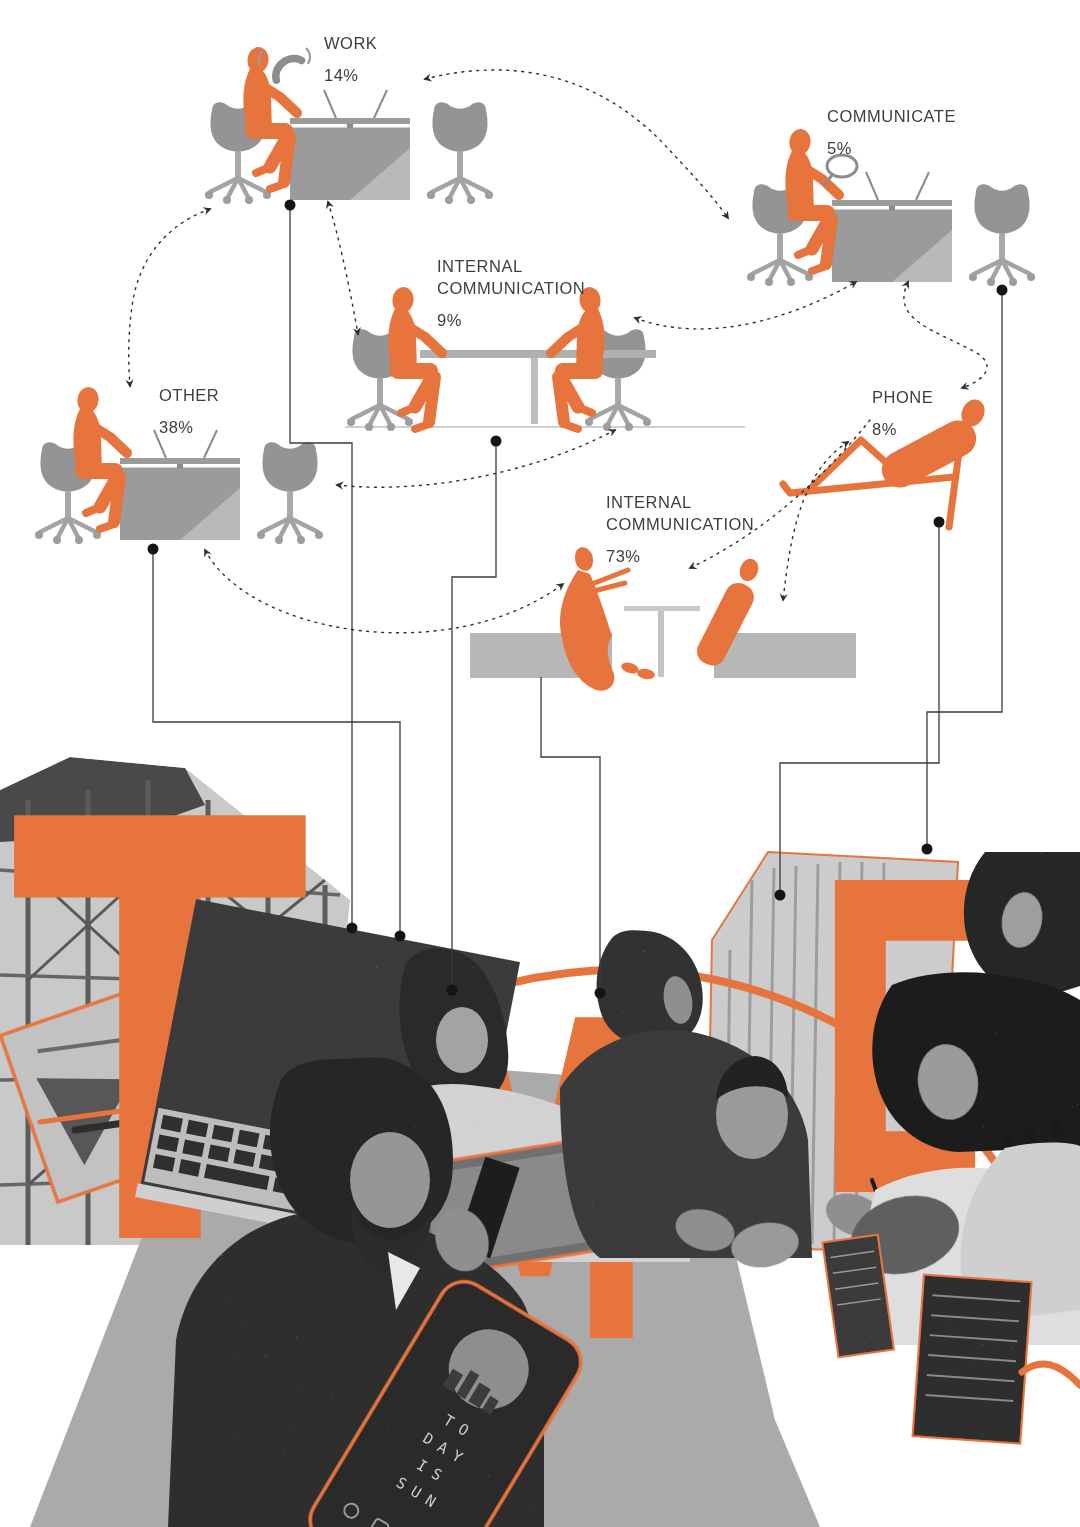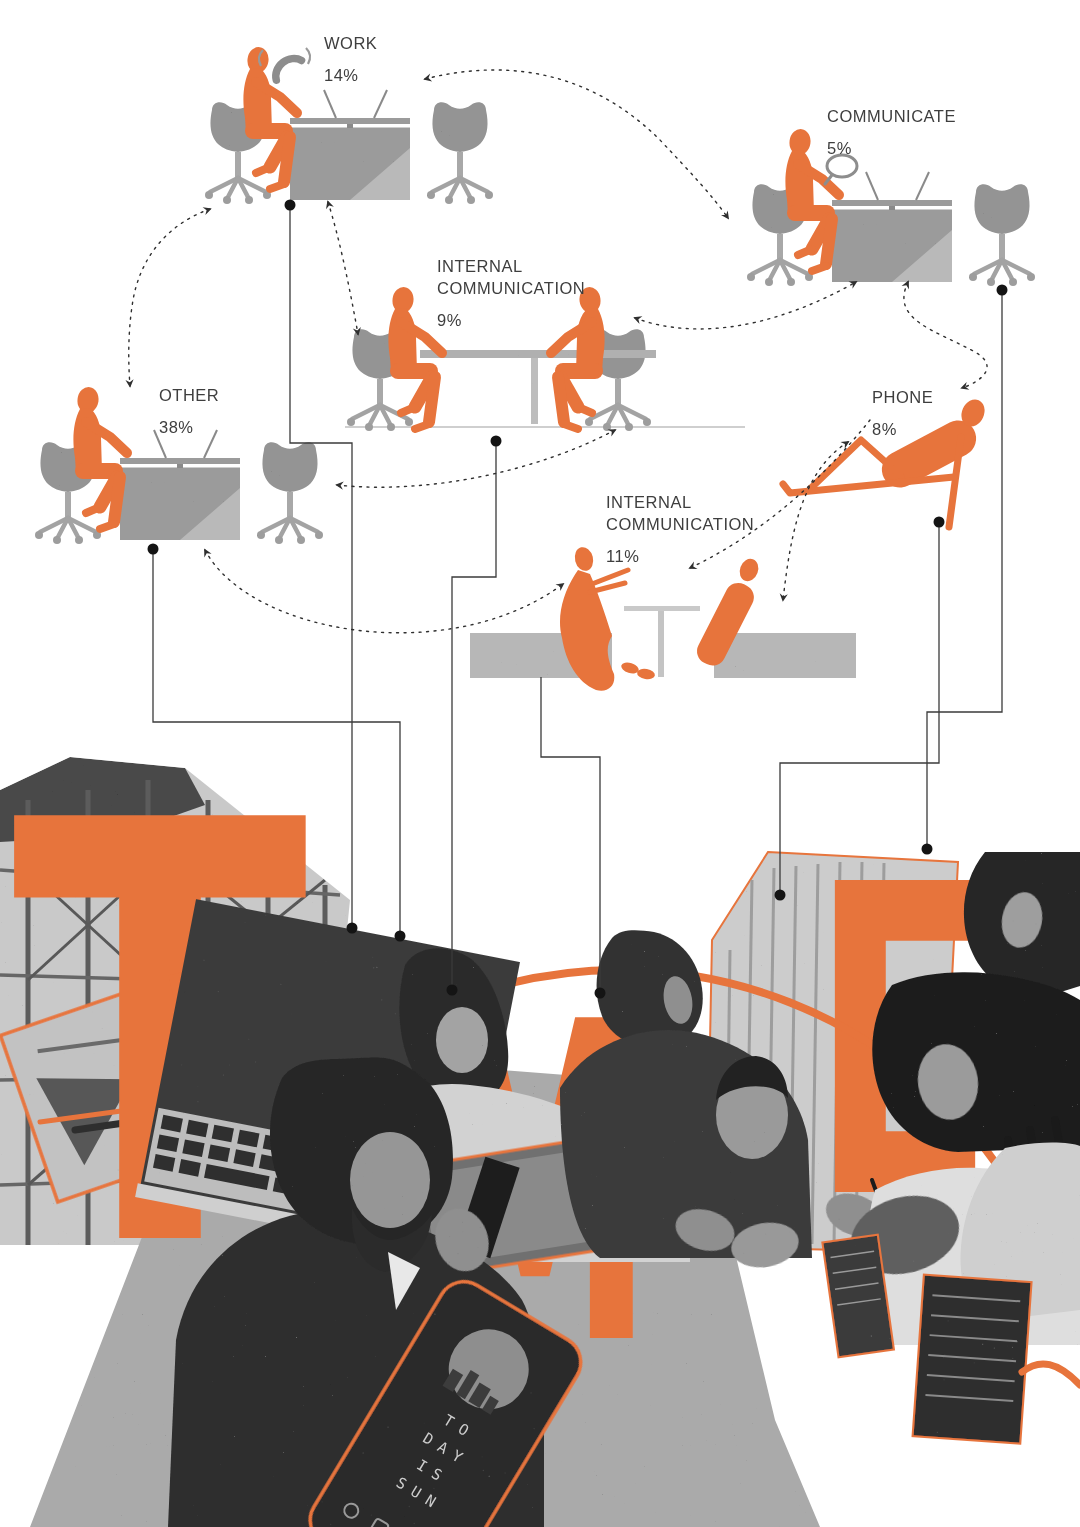--- a/index.html
+++ b/index.html
@@ -393,16 +393,16 @@
   <div class="lbl" style="left:159px;top:385px">
     <div class="nm">OTHER</div>
     <div class="pct">38%</div>
   </div>
   <div class="lbl" style="left:872px;top:387px">
     <div class="nm">PHONE</div>
     <div class="pct">8%</div>
   </div>
   <div class="lbl" style="left:606px;top:492px">
     <div class="nm">INTERNAL COMMUNICATION</div>
-    <div class="pct">11%</div>
+    <div class="pct">73%</div>
   </div>
 
 </div>
 
 </body></html>

